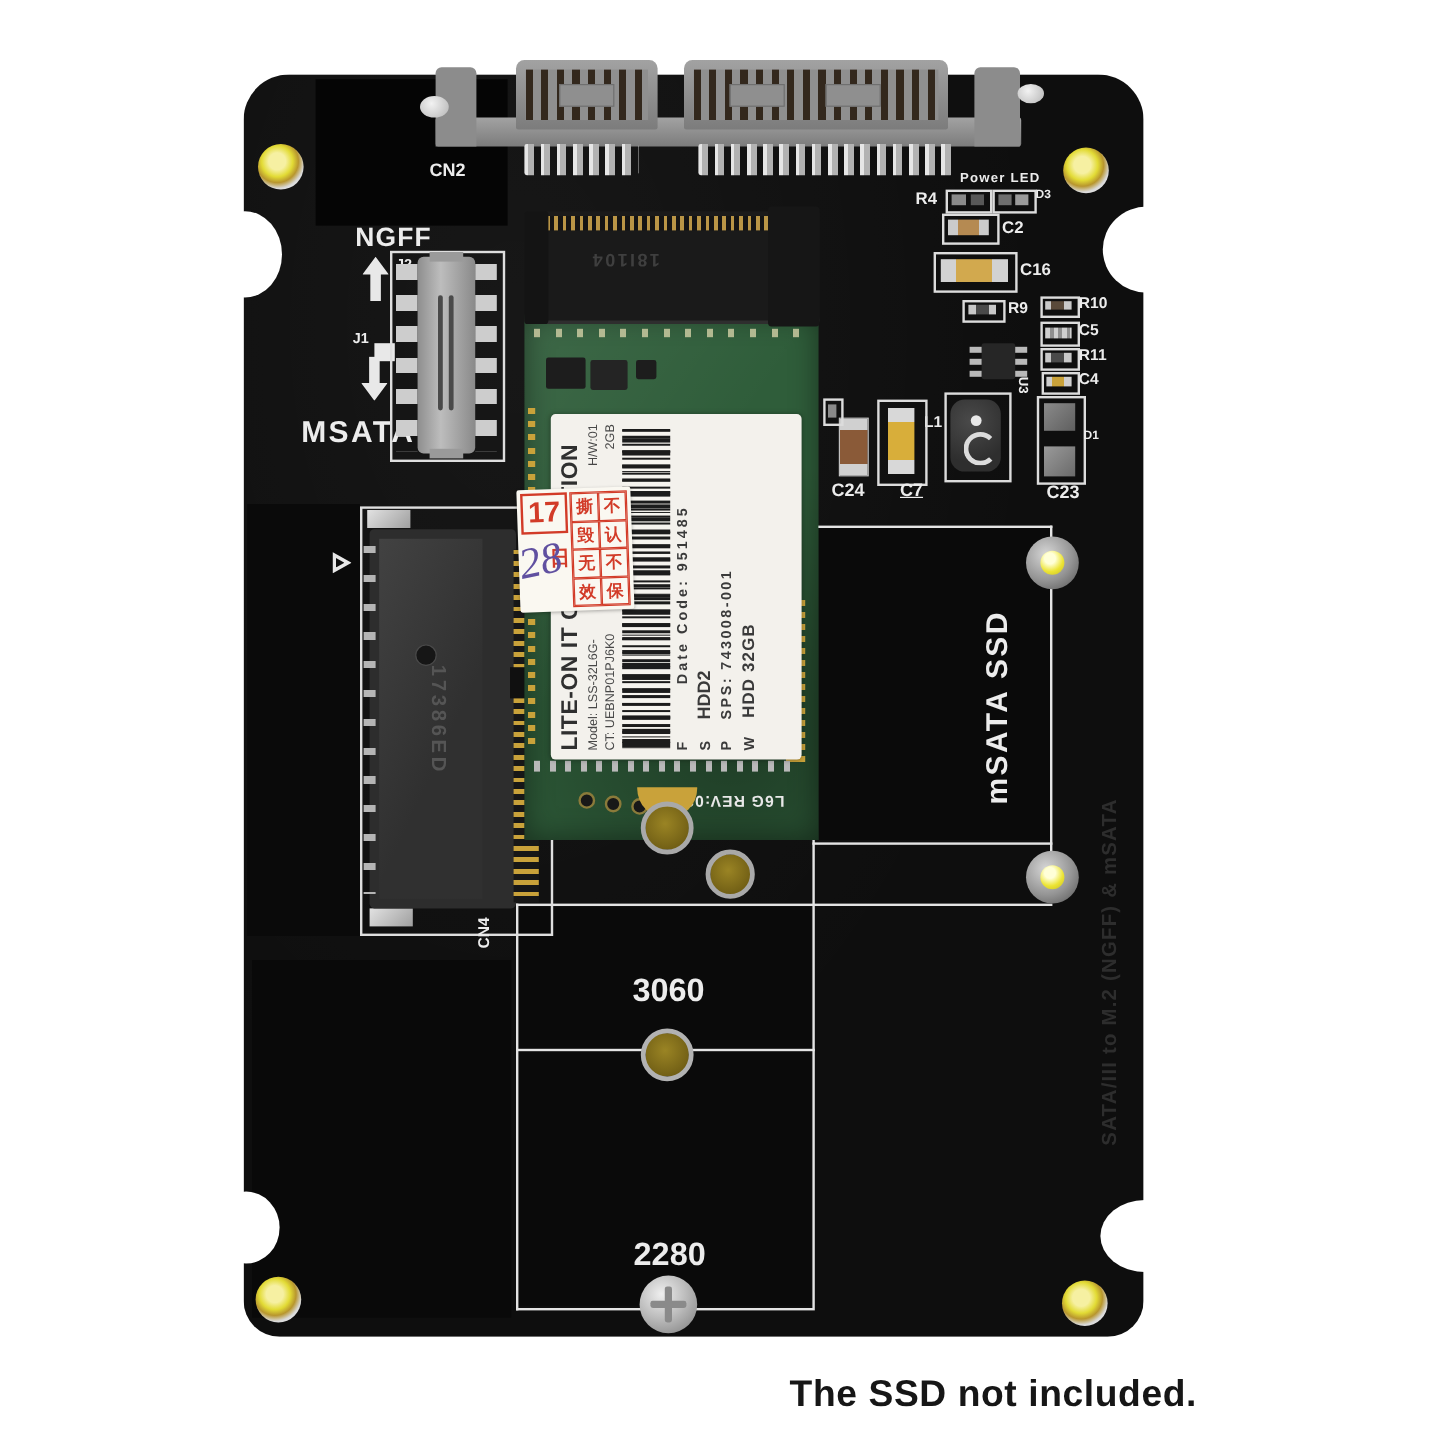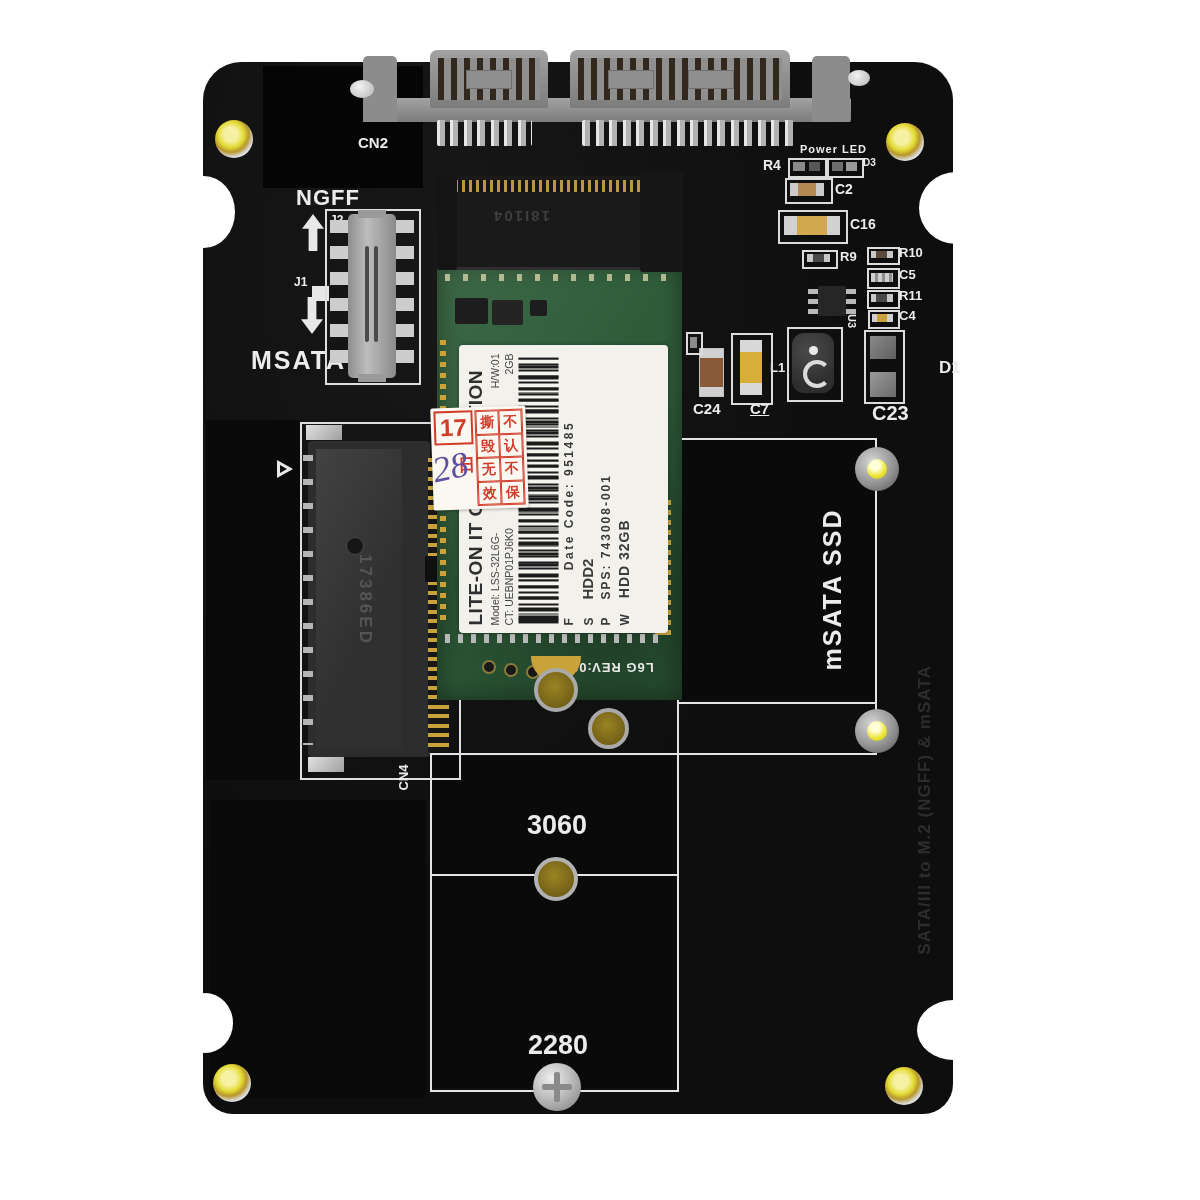--- a/index.html
+++ b/index.html
@@ -162,35 +162,35 @@
   <div class="chip" style="left:846px;top:289px;width:10px;height:5px;background:#b9b9b9;"></div>
   <div class="chip" style="left:846px;top:299px;width:10px;height:5px;background:#b9b9b9;"></div>
   <div class="chip" style="left:846px;top:309px;width:10px;height:5px;background:#b9b9b9;"></div>
   <div class="complbl rot90" style="left:845px;top:315px;font-size:11px;">U3</div>
 
   <div class="compbox" style="left:787px;top:327px;width:52px;height:71px;">
     <div class="chip" style="left:3px;top:4px;width:42px;height:60px;background:radial-gradient(circle at 40% 30%,#4a4a4a,#2e2e2e 70%);border-radius:12px;"></div>
     <div class="chip" style="left:20px;top:17px;width:9px;height:9px;background:#e8e8e8;border-radius:50%;"></div>
     <div class="chip" style="left:14px;top:31px;width:20px;height:20px;border:4px solid #dcdcdc;border-right-color:transparent;border-radius:50%;"></div>
   </div>
-  <div class="complbl" style="left:770px;top:360px;font-size:13px;">L1</div>
+  <div class="complbl" style="left:770px;top:344px;font-size:13px;">L1</div>
 
   <div class="chip" style="left:699px;top:348px;width:23px;height:47px;background:linear-gradient(180deg,#d0d0d0 0 9px,#8a5a38 9px 38px,#d0d0d0 38px);border:1px solid #c2c2c2;"></div>
   <div class="complbl" style="left:693px;top:400px;font-size:15px;">C24</div>
   <div class="compbox" style="left:731px;top:333px;width:38px;height:68px;">
     <div class="chip" style="left:7px;top:5px;width:22px;height:55px;background:linear-gradient(180deg,#d8d8d8 0 12px,#d8ae3a 12px 43px,#d8d8d8 43px);"></div>
   </div>
   <div class="complbl" style="left:750px;top:400px;font-size:15px;text-decoration:underline;">C7</div>
 
   <div class="compbox" style="left:864px;top:330px;width:37px;height:70px;">
     <div class="chip" style="left:4px;top:4px;width:26px;height:23px;background:linear-gradient(135deg,#8a8a8a,#5f5f5f);"></div>
     <div class="chip" style="left:4px;top:40px;width:26px;height:25px;background:linear-gradient(135deg,#9a9a9a,#6a6a6a);"></div>
   </div>
-  <div class="complbl" style="left:903px;top:358px;font-size:17px;margin-left:36px;">D1</div>
-  <div class="complbl" style="left:872px;top:402px;font-size:20px;">C23</div>
+  <div class="complbl" style="left:903px;top:358px;font-size:10px;">D1</div>
+  <div class="complbl" style="left:872px;top:402px;font-size:15px;">C23</div>
   <div class="compbox" style="left:686px;top:332px;width:13px;height:19px;">
     <div class="chip" style="left:2px;top:3px;width:7px;height:11px;background:#8a8a8a;"></div>
   </div>
 
   <div class="lbl" style="left:296px;top:185px;font-size:22px;letter-spacing:1px;">NGFF</div>
   <div class="arrow-up" style="left:302px;top:214px;width:22px;height:37px;"></div>
   <div class="lbl" style="left:330px;top:213px;font-size:12px;">J2</div>
   <div class="lbl" style="left:294px;top:275px;font-size:12px;">J1</div>
   <div class="abs" style="left:312px;top:286px;width:17px;height:15px;background:#e8e8e8;"></div>
   <div class="arrow-down" style="left:301px;top:297px;width:22px;height:37px;"></div>
@@ -316,13 +316,14 @@
   <div class="notch" style="left:173px;top:176px;width:62px;height:72px;"></div>
   <div class="notch" style="left:177px;top:993px;width:56px;height:60px;"></div>
   <div class="notch" style="left:919px;top:172px;width:74px;height:72px;"></div>
   <div class="notch" style="left:917px;top:1000px;width:74px;height:60px;"></div>
 
   <div class="cornerhole" style="left:215px;top:120px;"></div>
   <div class="cornerhole" style="left:886px;top:123px;"></div>
   <div class="cornerhole" style="left:213px;top:1064px;"></div>
   <div class="cornerhole" style="left:885px;top:1067px;"></div>
 
+  <div class="caption">The SSD not included.</div>
 </div>
 
 </body></html>

